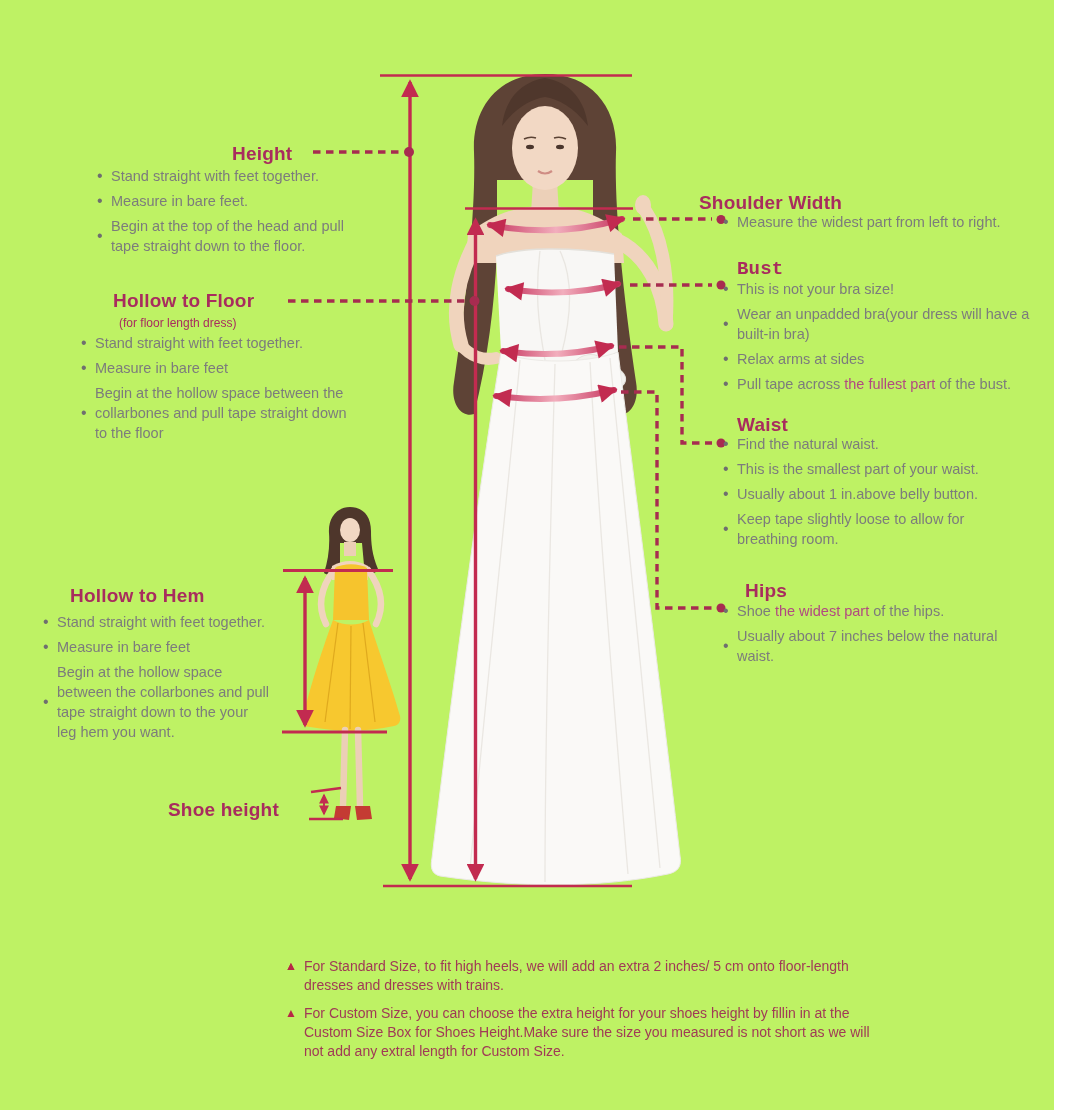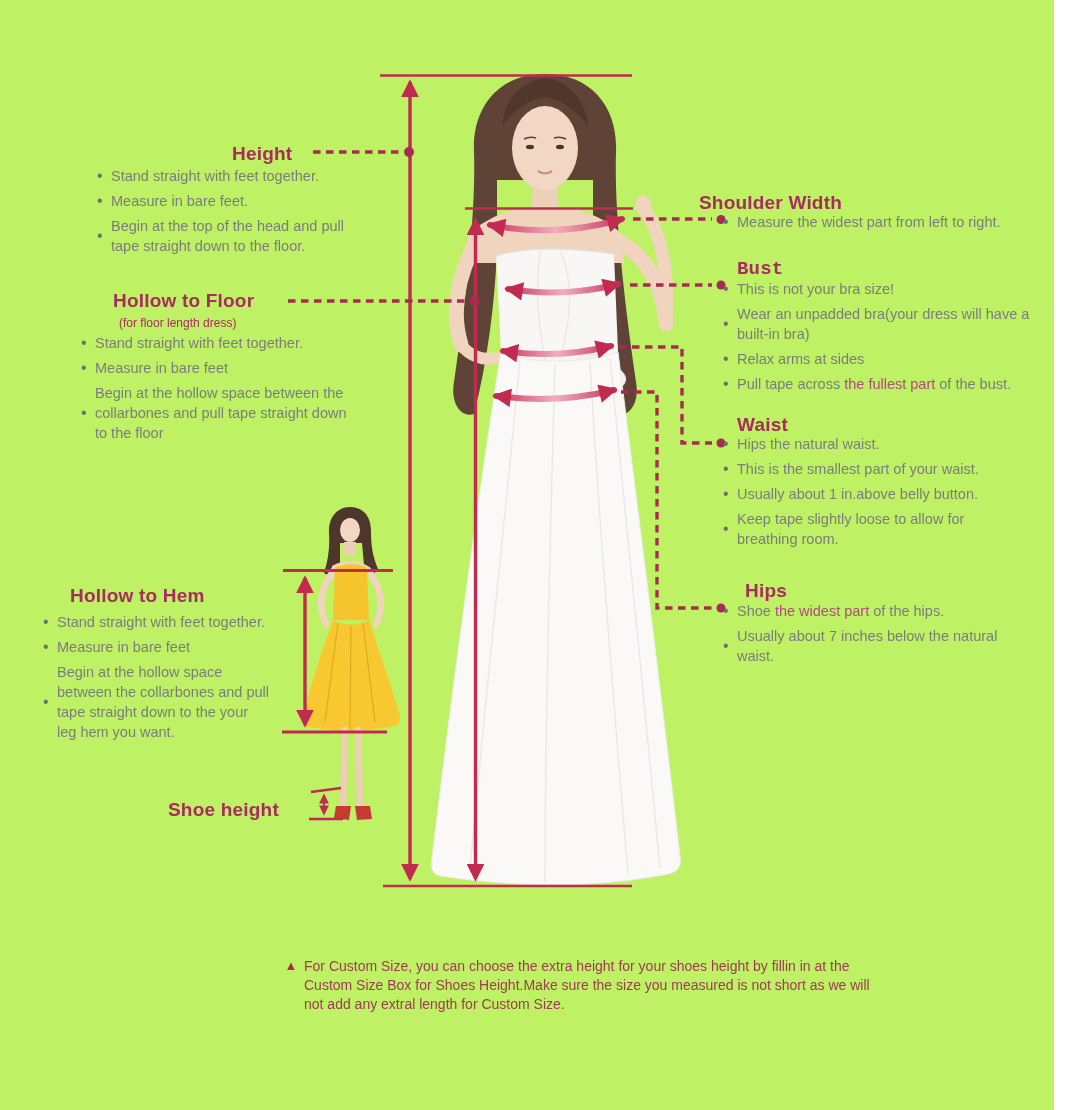--- a/index.html
+++ b/index.html
@@ -223,38 +223,38 @@
         <li><span>Relax arms at sides</span></li>
         <li><span>Pull tape across </span><span class="hl">the fullest part</span><span> of the bust.</span></li>
       </ul>
   </div>
 
   <div class="txt" style="left:737px; top:412px;">
     <h2 class="sec-title">Waist</h2>
   </div>
   <div class="txt" style="left:722px; top:434px; width:300px;">
     <ul class="blist">
-        <li><span>Hips the natural waist.</span></li>
+        <li><span>Find the natural waist.</span></li>
         <li><span>This is the smallest part of your waist.</span></li>
         <li><span>Usually about 1 in.above belly button.</span></li>
         <li><span>Keep tape slightly loose to allow for breathing room.</span></li>
       </ul>
   </div>
 
   <div class="txt" style="left:737px; top:578px;margin-left:8px;">
     <h2 class="sec-title">Hips</h2>
   </div>
   <div class="txt" style="left:722px; top:601px; width:316px;">
     <ul class="blist">
         <li><span>Shoe </span><span class="hl">the widest part</span><span> of the hips.</span></li>
         <li><span>Usually about 7 inches below the natural waist.</span></li>
       </ul>
   </div>
 
   <div class="txt" style="left:285px; top:948px; width:592px;">
     <ul class="notes">
         <li><span class="tri">▲</span></li>
-        <li><span class="tri">▲</span></li>
+        <li><span class="tri">▲</span><span>For Standard Size, to fit high heels, we will add an extra 2 inches/ 5  cm onto floor-length dresses and dresses with trains.</span></li>
         <li><span class="tri">▲</span><span>For Custom Size, you can choose the extra height for your shoes height by fillin in at the Custom Size Box for Shoes Height.Make sure the size you measured is not short as we will not add any extral length for Custom Size.</span></li>
       </ul>
   </div>
 
 </div>
 
 </body></html>

